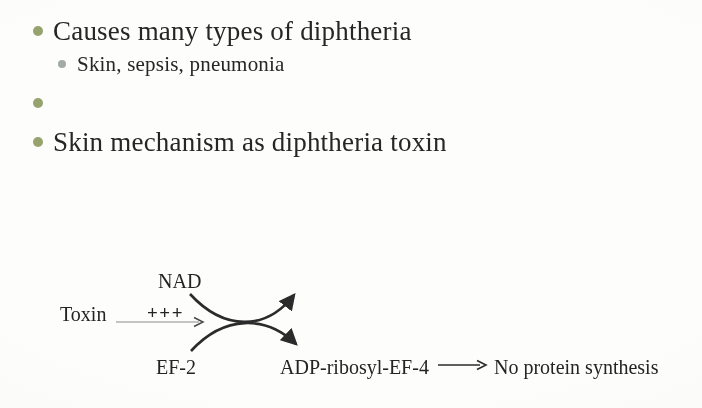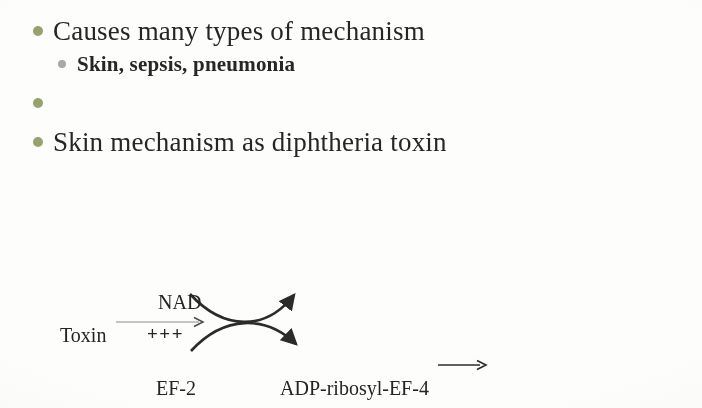--- a/index.html
+++ b/index.html
@@ -7,42 +7,42 @@
   .slide {
     position:relative;
     width:702px; height:408px;
     background: radial-gradient(ellipse 130% 110% at 50% 45%, #fdfdfc 50%, #f3f3f0 100%);
     font-family:"Liberation Serif","DejaVu Serif",serif;
     color:#262626;
     overflow:hidden;
   }
   .row { position:absolute; display:flex; align-items:center; white-space:nowrap; }
   .row.l1 { left:33px; height:34px; font-size:27px; }
-  .row.l2 { left:58px; height:26px; font-size:21px;font-weight:bold; }
+  .row.l2 { left:58px; height:26px; font-size:21px; }
   .dot { border-radius:50%; flex:none; }
   .l1 .dot { width:10px; height:10px; background:#97a36c; margin-right:10px; }
   .l2 .dot { width:8px;  height:8px;  background:#a3aba4; margin-right:11px; }
   .btxt { letter-spacing:0.2px; }
 
   .dlabel {
     position:absolute; font-size:20px; line-height:24px;
-    white-space:nowrap; color:#242424;margin-top:21px;
+    white-space:nowrap; color:#242424;
   }
   .plus { font-weight:bold; letter-spacing:1.5px; font-size:19px; }
 
   svg.diagram { position:absolute; left:0; top:0; width:702px; height:408px; pointer-events:none; }
 </style>
 </head>
 <body>
 
 <div class="slide">
 
   <div class="row l1" style="top:14px">
     <span class="dot"></span>
-    <span class="btxt">Causes many types of mechanism</span>
+    <span class="btxt">Causes many types of diphtheria</span>
   </div>
   <div class="row l2" style="top:51px">
     <span class="dot"></span>
     <span class="btxt">Skin, sepsis, pneumonia</span>
   </div>
   <div class="row l1" style="top:86px">
     <span class="dot"></span>
   </div>
   <div class="row l1" style="top:125px">
     <span class="dot"></span>
@@ -65,14 +65,15 @@
 
     <path d="M438,365 L480,365" fill="none" stroke="#2b2b2b" stroke-width="1.4"></path>
     <path d="M477,360.5 L486,365 L477,369.5" fill="none" stroke="#2b2b2b" stroke-width="1.6"></path>
   </svg>
 
   <span class="dlabel" style="left:60px;  top:302px">Toxin</span>
   <span class="dlabel plus" style="left:147px; top:301px">+++</span>
   <span class="dlabel" style="left:158px; top:269px">NAD</span>
   <span class="dlabel" style="left:156px; top:355px">EF-2</span>
   <span class="dlabel" style="left:280px; top:355px">ADP-ribosyl-EF-4</span>
+  <span class="dlabel" style="left:494px; top:355px">No protein synthesis</span>
 
 </div>
 
 </body></html>

